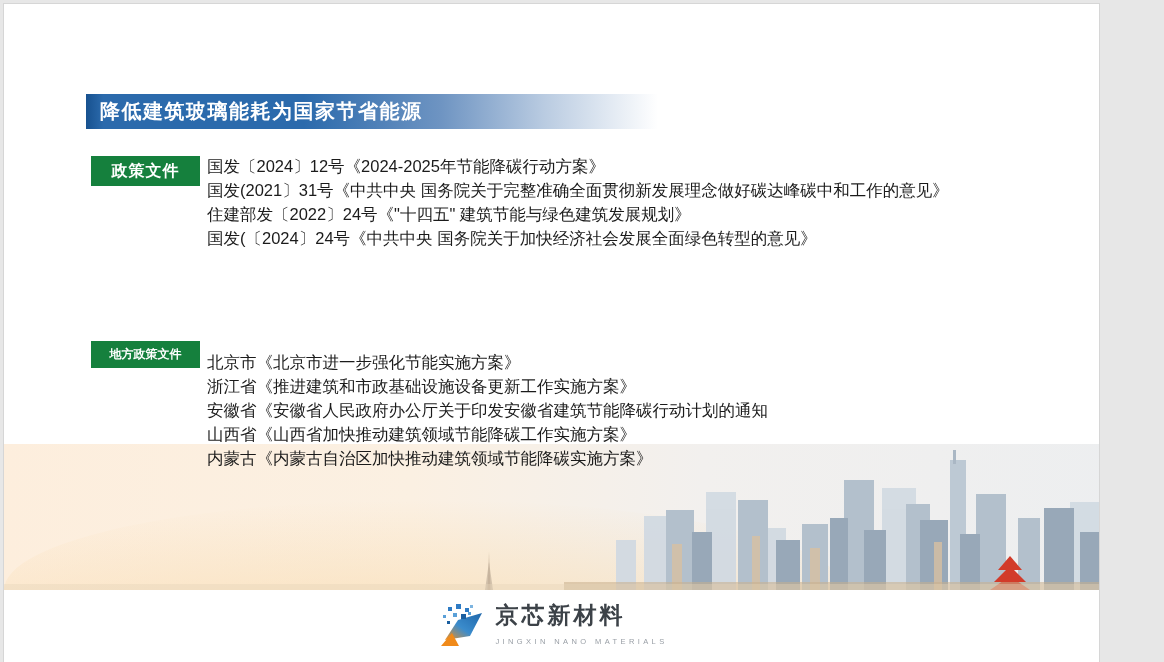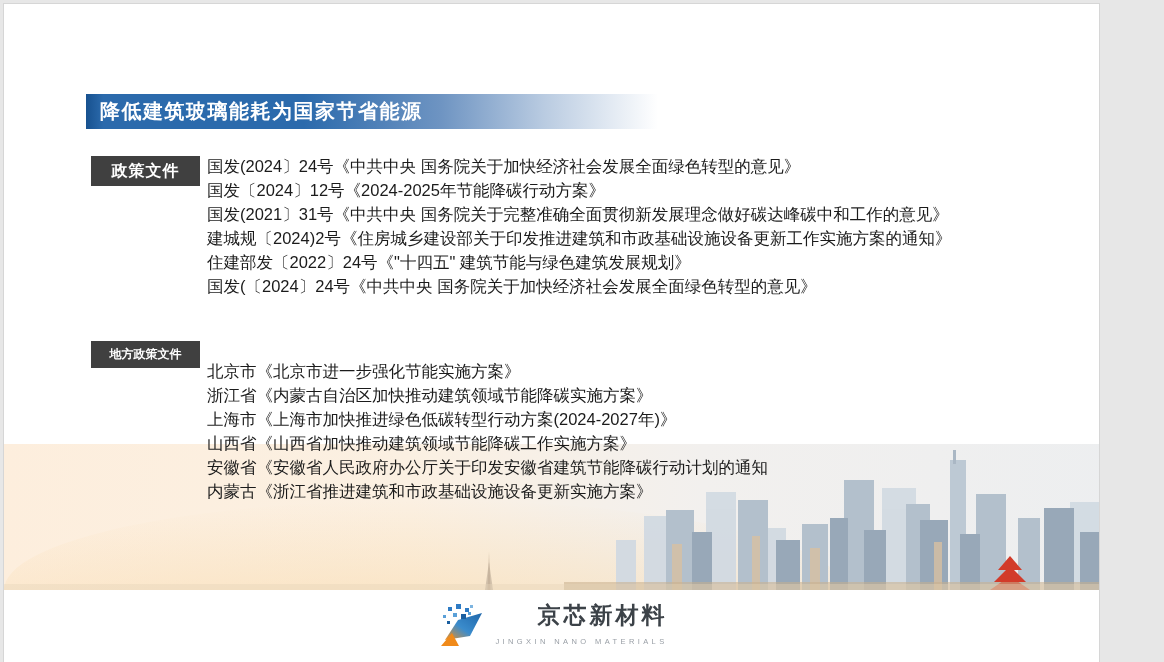--- a/index.html
+++ b/index.html
@@ -31,53 +31,53 @@
     font-size: 20px;
     font-weight: 700;
     line-height: 35px;
     padding-left: 14px;
     letter-spacing: 1.5px;
   }
   
   .tag {
     position: absolute;
     left: 87px;
-    background: #404040;
+    background: #15803d;
     color: #ffffff;
     font-weight: 700;
     text-align: center;
   }
   .tag-1 { top: 152px; width: 109px; height: 30px; font-size: 16px; line-height: 30px; letter-spacing: 1px; }
   .tag-2 { top: 337px; width: 109px; height: 27px; font-size: 12px; line-height: 27px; }
   
   .list {
     position: absolute;
     left: 203px;
     color: #1b1b1b;
     font-size: 16.5px;
   }
   .list-1 { top: 150px; }
-  .list-2 { top: 355px; }
+  .list-2 { top: 346px; }
   .list .line { height: 24px; line-height: 24px; white-space: nowrap; }
   
   .skyline {
     position: absolute;
     left: 0; right: 0; top: 440px; height: 146px;
     z-index: 0;
   }
   .content { position: relative; z-index: 1; }
   
   .logo {
     position: absolute;
     left: 0; right: 0; top: 596px;
     display: flex; justify-content: center; align-items: center;
     gap: 10px;
     z-index: 2;
   }
-  .logo-text { display: flex; flex-direction: column; text-align: right; }
+  .logo-text { display: flex; flex-direction: column; }
   .logo-cn {
     font-size: 23px; font-weight: 700; color: #3c4248;
     letter-spacing: 3px; line-height: 26px;
   }
   .logo-en {
     font-size: 7.5px; color: #989ea5; letter-spacing: 3.4px;
     margin-top: 9px;
   }
 </style>
 </head>
@@ -163,36 +163,33 @@
     </svg>
 
     <div class="content">
 
       <div class="title-bar">
         <h1>降低建筑玻璃能耗为国家节省能源</h1>
       </div>
 
       <div class="tag tag-1">政策文件</div>
       <div class="list list-1">
-        <div class="line">国发(2024〕24号《中共中央 国务院关于加快经济社会发展全面绿色转型的意见》</div>
         <div class="line">国发〔2024〕12号《2024-2025年节能降碳行动方案》</div>
         <div class="line">国发(2021〕31号《中共中央 国务院关于完整准确全面贯彻新发展理念做好碳达峰碳中和工作的意见》</div>
-        <div class="line">建城规〔2024)2号《住房城乡建设部关于印发推进建筑和市政基础设施设备更新工作实施方案的通知》</div>
         <div class="line">住建部发〔2022〕24号《"十四五" 建筑节能与绿色建筑发展规划》</div>
         <div class="line">国发(〔2024〕24号《中共中央 国务院关于加快经济社会发展全面绿色转型的意见》</div>
       </div>
 
       <div class="tag tag-2">地方政策文件</div>
       <div class="list list-2">
         <div class="line">北京市《北京市进一步强化节能实施方案》</div>
-        <div class="line">浙江省《内蒙古自治区加快推动建筑领域节能降碳实施方案》</div>
-        <div class="line">上海市《上海市加快推进绿色低碳转型行动方案(2024-2027年)》</div>
+        <div class="line">浙江省《推进建筑和市政基础设施设备更新工作实施方案》</div>
+        <div class="line">安徽省《安徽省人民政府办公厅关于印发安徽省建筑节能降碳行动计划的通知</div>
         <div class="line">山西省《山西省加快推动建筑领域节能降碳工作实施方案》</div>
-        <div class="line">安徽省《安徽省人民政府办公厅关于印发安徽省建筑节能降碳行动计划的通知</div>
-        <div class="line">内蒙古《浙江省推进建筑和市政基础设施设备更新实施方案》</div>
+        <div class="line">内蒙古《内蒙古自治区加快推动建筑领域节能降碳实施方案》</div>
       </div>
     </div>
 
     <div class="logo">
       <svg width="50" height="48" viewBox="0 0 50 48">
         <defs>
           <linearGradient id="mark" x1="0" y1="1" x2="1" y2="0">
             <stop offset="0" stop-color="#f5911e"></stop>
             <stop offset="0.45" stop-color="#3b8ccc"></stop>
             <stop offset="1" stop-color="#1f67ab"></stop>

